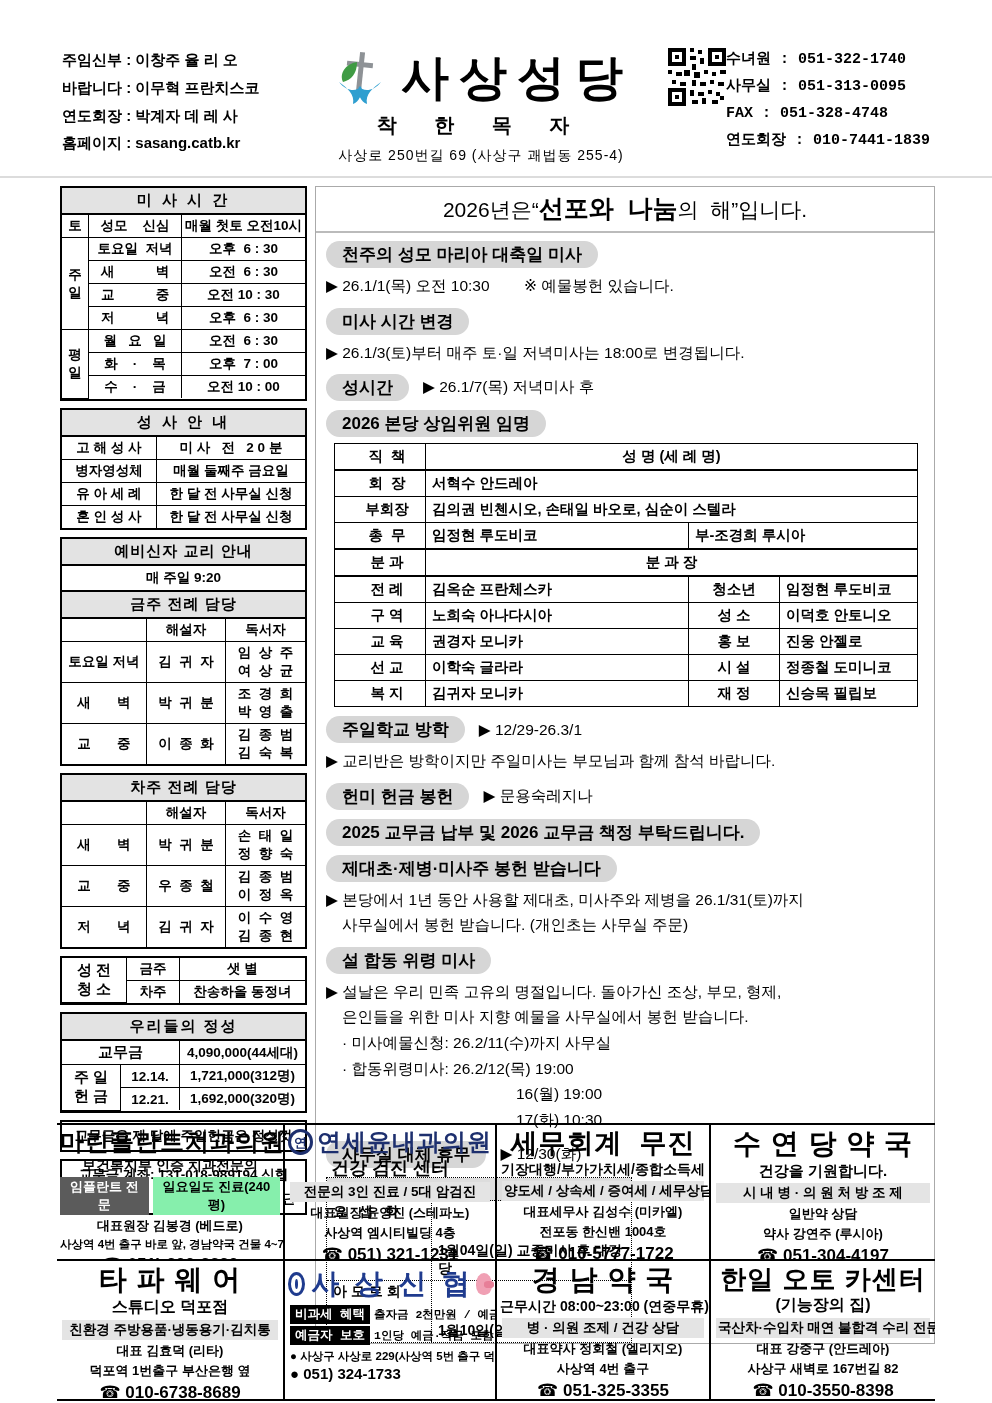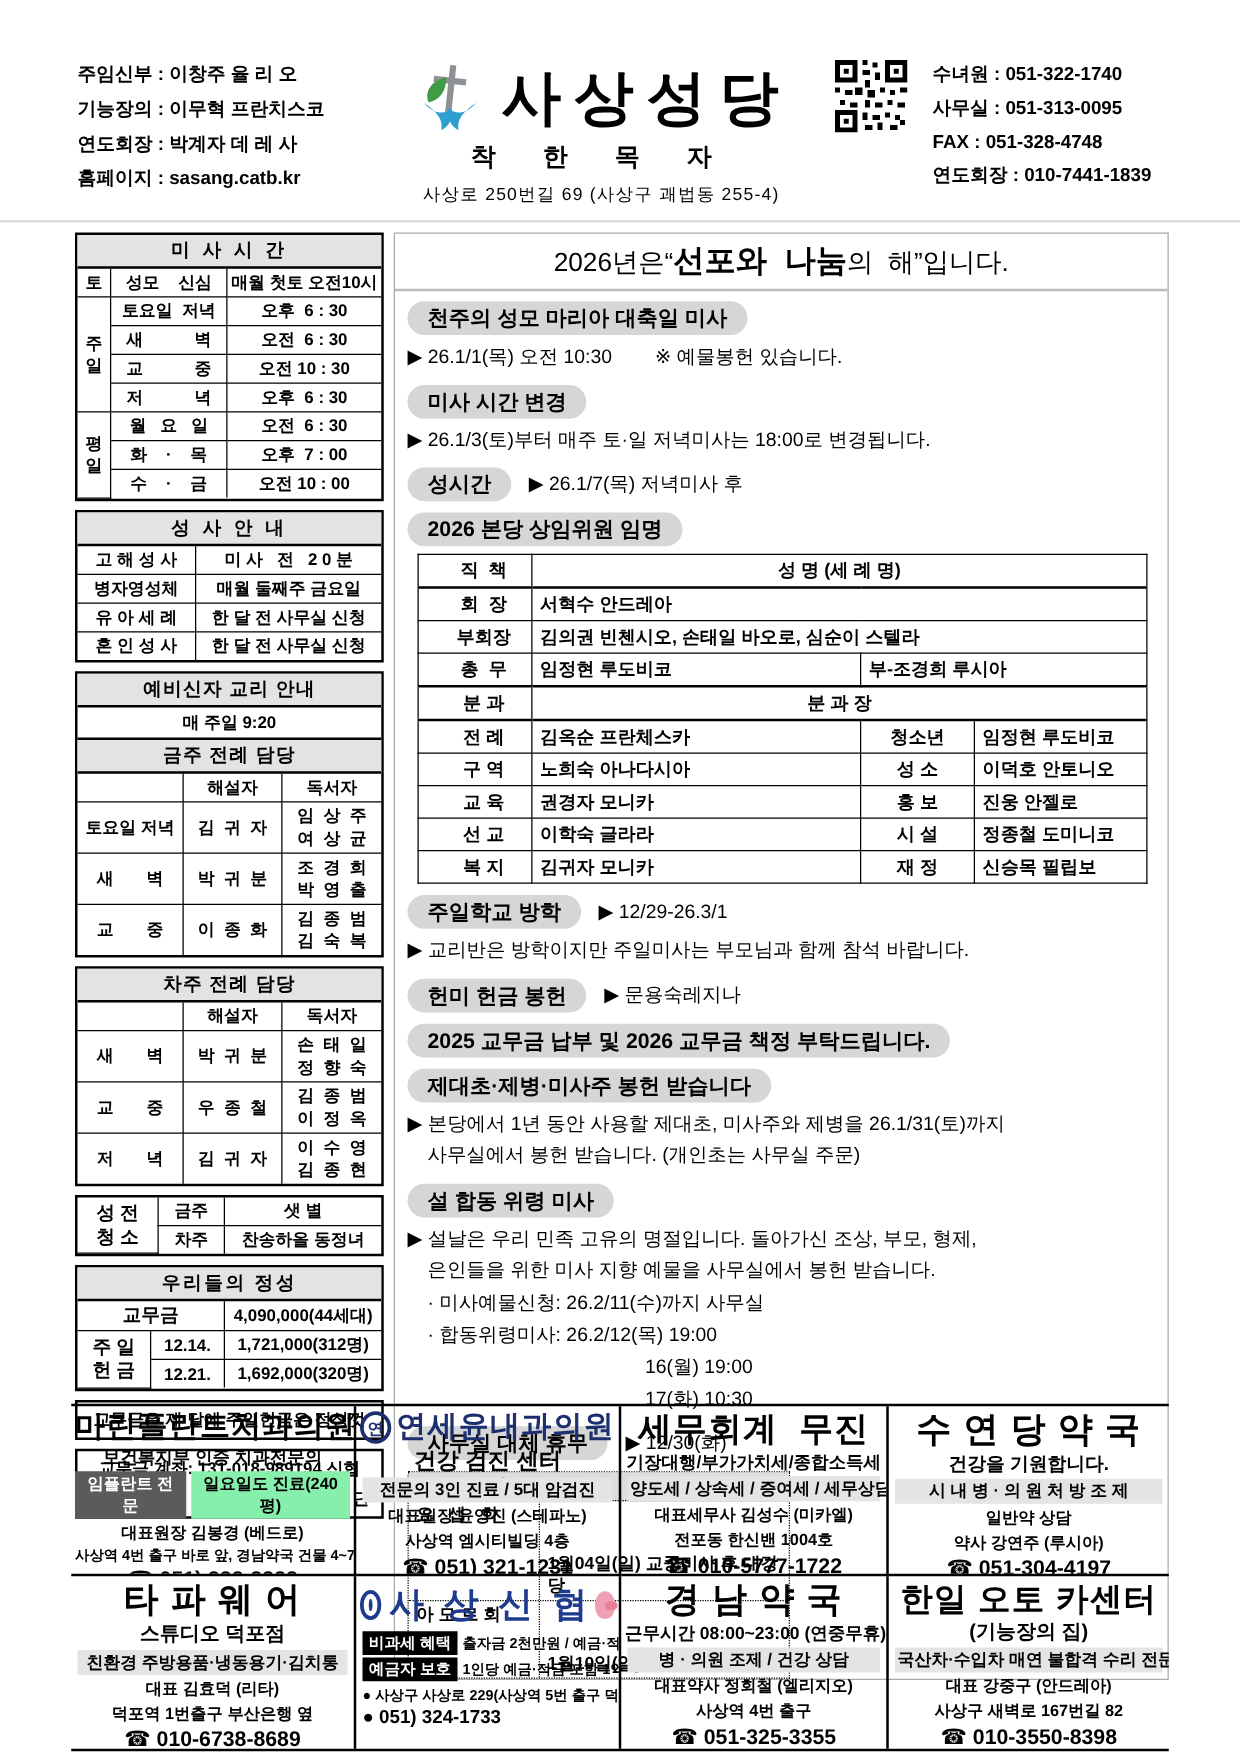--- a/index.html
+++ b/index.html
@@ -12,21 +12,21 @@
   .header{position:absolute;top:46px;left:62px;right:56px;display:flex;}
   .h-left{width:232px;font-size:15px;font-weight:bold;line-height:1.85;}
   .h-row{display:flex;}
   .h-label{white-space:pre;}
   .h-label::after{content:" : ";}
   .h-center{flex:1;text-align:center;}
   .logo-row{display:flex;align-items:flex-end;justify-content:center;gap:10px;}
   .site-title{font-size:48px;font-weight:bold;letter-spacing:10px;}
   .site-sub{font-size:20px;font-weight:bold;letter-spacing:16px;margin-top:2px;}
   .site-addr{font-size:14px;margin-top:8px;letter-spacing:1px;}
-  .h-right{width:268px;display:flex;gap:20px;}
+  .h-right{width:268px;display:flex;gap:0;font-family:Liberation Mono, monospace;}
   .qr{width:58px;height:58px;margin-top:2px;flex:0 0 auto;}
   .h-right-rows{font-size:15px;font-weight:bold;line-height:1.8;white-space:nowrap;}
   .hr-top{position:absolute;top:176px;left:0;right:0;border-top:2px solid #dcdcdc;}
 
   
   .sidebar{position:absolute;top:186px;left:60px;width:247px;font-size:13.5px;}
   .sbox{border:2px solid #000;margin-bottom:7px;background:#fff;}
   .sb-title{background:#e3e3e3;font-weight:bold;text-align:center;font-size:15px;
             padding:3px 0;border-bottom:2px solid #000;letter-spacing:3px;}
   table.t{border-collapse:collapse;width:100%;}
@@ -93,39 +93,39 @@
             color:#1d2f6e;font-size:13px;font-weight:bold;line-height:22px;text-align:center;
             box-sizing:border-box;}
   .shin-row{display:flex;align-items:center;justify-content:center;gap:6px;}
   .shin-name{color:#1f3b8e;font-size:28px;font-weight:bold;white-space:pre;}
   .shin-logo{width:24px;height:24px;border-radius:50%;border:3px solid #1f3b8e;
              box-sizing:border-box;position:relative;}
   .shin-logo::after{content:"";position:absolute;inset:4px;background:#1f3b8e;border-radius:50%;}
   .pig{width:26px;height:22px;background:#f0a0b4;border-radius:50% 50% 45% 45%;position:relative;}
   .pig::after{content:"";position:absolute;left:8px;top:8px;width:10px;height:7px;
               background:#e77f98;border-radius:40%;}
-  .chip-row{display:flex;align-items:center;gap:4px;margin:2px 0 0 2px;text-align:left;}
+  .chip-row{display:flex;align-items:center;gap:4px;margin:2px 0 0 2px;text-align:left;font-family:Liberation Mono, monospace;}
   .chip{background:#000;color:#fff;font-weight:bold;font-size:12.5px;padding:1px 5px;white-space:nowrap;}
   .chip-val{font-size:11.5px;font-weight:bold;white-space:nowrap;}
   .shin-addr{text-align:left;font-size:11.5px;font-weight:bold;margin:4px 0 0 2px;white-space:nowrap;}
   .shin-tel{text-align:left;font-size:15px;font-weight:bold;margin:1px 0 0 2px;}
 </style>
 </head>
 <body>
 
 <div class="page">
 
   <div class="header">
     <div class="h-left">
       <div class="h-row">
           <span class="h-label">주임신부</span>
           <span>이창주 율 리 오</span>
         </div>
       <div class="h-row">
-          <span class="h-label">기능장의</span>
+          <span class="h-label">바랍니다</span>
           <span>이무혁 프란치스코</span>
         </div>
       <div class="h-row">
           <span class="h-label">연도회장</span>
           <span>박계자 데 레 사</span>
         </div>
       <div class="h-row">
           <span class="h-label">홈페이지</span>
           <span>sasang.catb.kr</span>
         </div>

